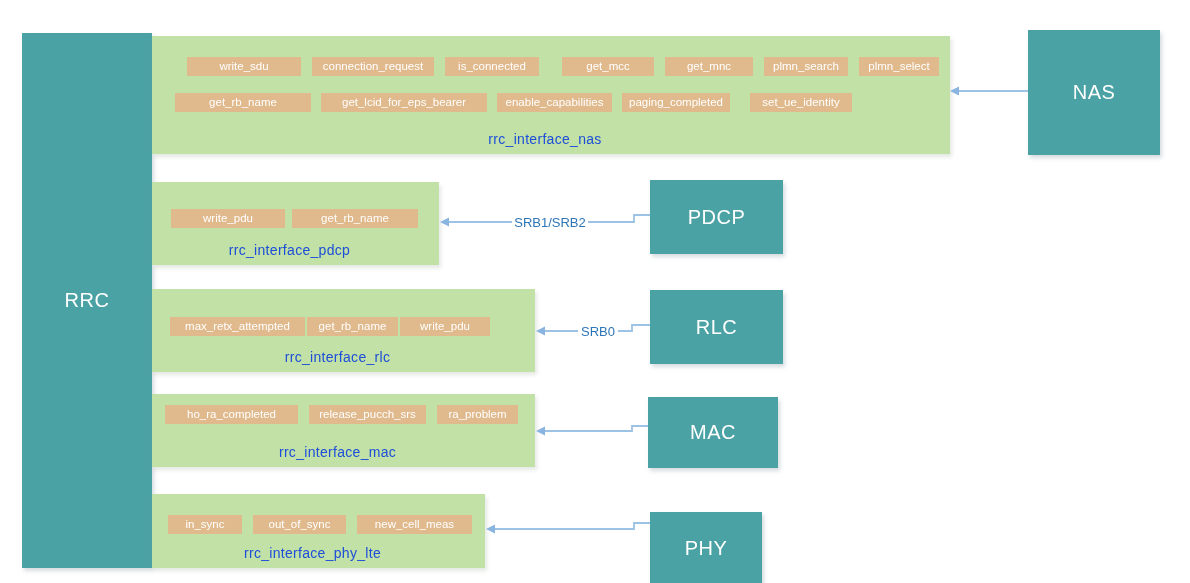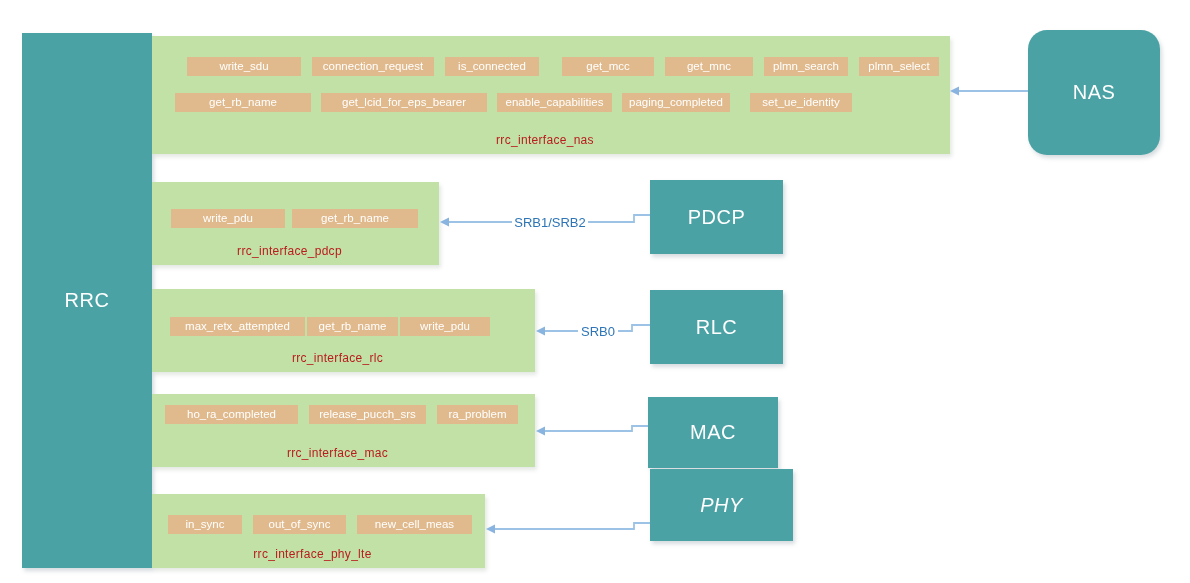--- a/index.html
+++ b/index.html
@@ -18,43 +18,43 @@
     box-shadow:2px 3px 4px rgba(130,150,130,.22);
   }
   .tag-row { position:absolute; display:flex; }
   .tag {
     background:#E0B98C; color:#ffffff; height:19px; line-height:19px;
     font-size:11.5px; text-align:center; box-sizing:border-box;
     white-space:nowrap; overflow:hidden;
   }
   .iface-label {
     position:absolute; left:0; right:12px; bottom:7px; text-align:center;
-    color:#b91c1c; font-size:12px; letter-spacing:.3px;
+    color:#1d4ed8; font-size:14px; letter-spacing:.3px;
   }
   
   .rrc { left:22px; top:33px; width:130px; height:535px; }
   
   .iface-nas  { left:152px; top:36px;  width:798px; height:118px; }
   .iface-pdcp { left:152px; top:182px; width:287px; height:83px; }
   .iface-rlc  { left:152px; top:289px; width:383px; height:83px; }
   .iface-mac  { left:152px; top:394px; width:383px; height:73px; }
   .iface-phy  { left:152px; top:494px; width:333px; height:74px; }
   
   .nas-row1  { top:21px; left:23px; gap:11px;padding-left:12px; }
   .nas-row2  { top:57px; left:23px; gap:10px; }
   .pdcp-row  { top:27px; left:19px; gap:7px; }
   .rlc-row   { top:28px; left:18px; gap:2px; }
   .mac-row   { top:11px; left:13px; gap:11px; }
   .phy-row   { top:21px; left:16px; gap:11px; }
   
-  .module-nas  { left:1028px; top:30px;  width:132px; height:125px;border-radius:19px; }
+  .module-nas  { left:1028px; top:30px;  width:132px; height:125px; }
   .module-pdcp { left:650px;  top:180px; width:133px; height:74px; }
   .module-rlc  { left:650px;  top:290px; width:133px; height:74px; }
   .module-mac  { left:648px;  top:397px; width:130px; height:71px; }
-  .module-phy  { left:650px;  top:469px; width:143px; height:72px;font-style:italic; }
+  .module-phy  { left:650px;  top:512px; width:112px; height:72px; }
   svg.arrows { position:absolute; left:0; top:0; pointer-events:none; }
   svg.arrows polyline { fill:none; stroke:#9CC3E5; stroke-width:1.8; }
   svg.arrows polygon { fill:#8AB4E0; }
   svg.arrows text {
     fill:#2E75B6; font-size:13px; font-family:"Liberation Sans", sans-serif;
     text-anchor:middle;
   }
   svg.arrows rect.label-bg { fill:#ffffff; }
 </style>
 </head>

